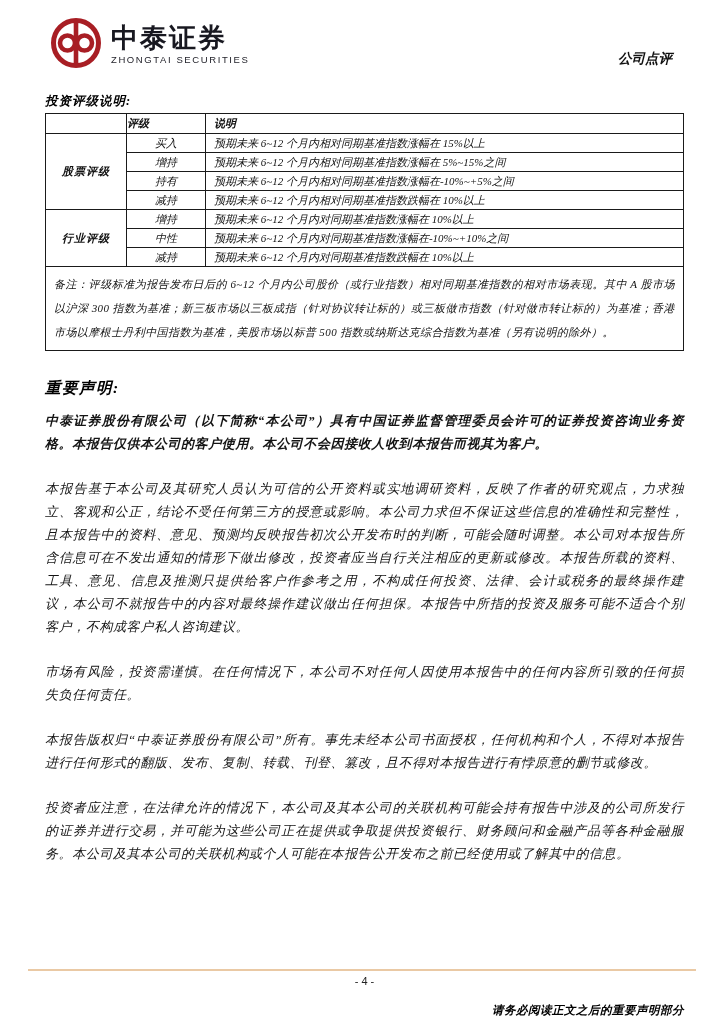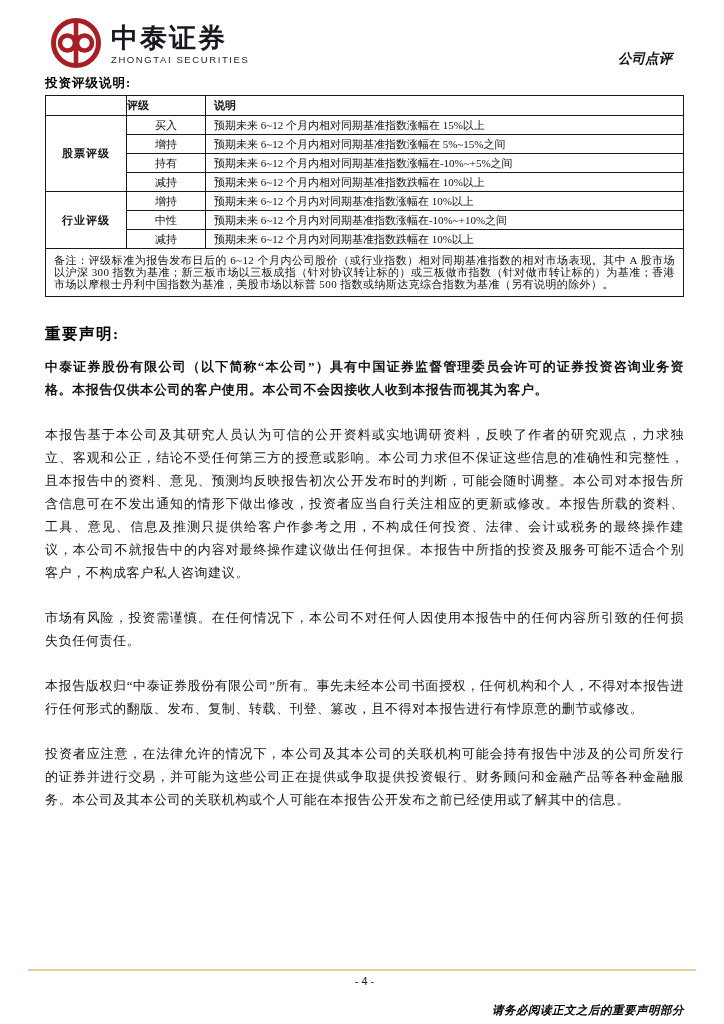--- a/index.html
+++ b/index.html
@@ -27,21 +27,21 @@
     font-weight: normal; font-size: 9.5px; letter-spacing: 1.6px;
     color: #23232b; margin-top: 2px;
   }
   .doc-type {
     position: absolute; right: 0; top: 33px;
     font-size: 13.5px; font-weight: bold; font-style: italic;
     color: #111;
   }
 
   
-  .content { position: absolute; top: 75px; left: 45px; width: 639px; }
+  .content { position: absolute; top: 93px; left: 45px; width: 639px; font-style: italic; }
 
   .section-title {
     font-size: 12.5px; font-weight: bold; color: #000;
     margin-bottom: 3px; letter-spacing: 1px;
   }
 
   table.rating-table {
     width: 100%; border-collapse: collapse;
     border: 1.5px solid #1a1a1a;
     font-size: 11px; color: #111;
@@ -52,21 +52,21 @@
   }
   .col-group { width: 81px; }
   .col-rating { width: 79px; }
   tr.hdr th { height: 20px; font-size: 11px; font-weight: bold; text-align: left; }
   th.cell-rating, td.cell-rating { text-align: center; }
   tr.data-row td { height: 19px; }
   td.cell-group { text-align: center; font-weight: bold; letter-spacing: 1px; }
   th.cell-desc, td.cell-desc { padding-left: 8px; padding-right: 14px; text-align: left; }
   td.cell-note {
     padding: 5px 8px 6px 8px;
-    line-height: 12px; text-align: justify;
+    line-height: 24px; text-align: justify;
     letter-spacing: 0.4px;
   }
 
   .statement-title {
     font-size: 15.5px; font-weight: bold; color: #000;
     margin-top: 27px; letter-spacing: 1.5px;
   }
   .para {
     margin-top: 14px;
     font-size: 13px; line-height: 23px;

